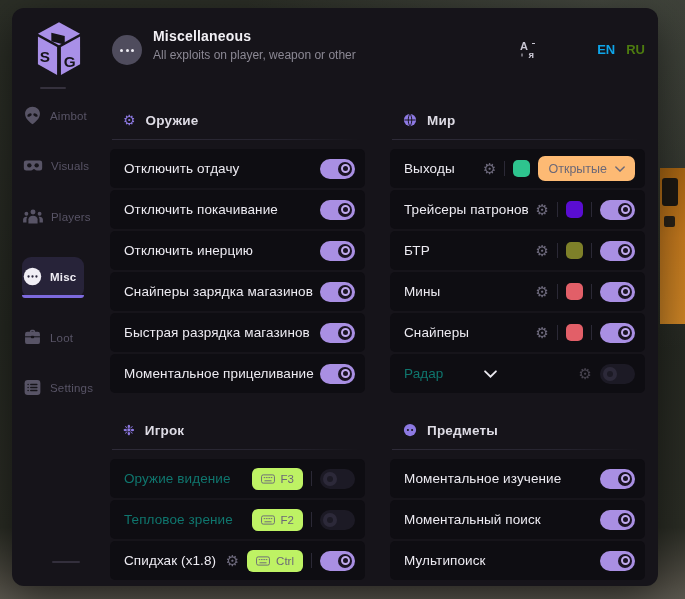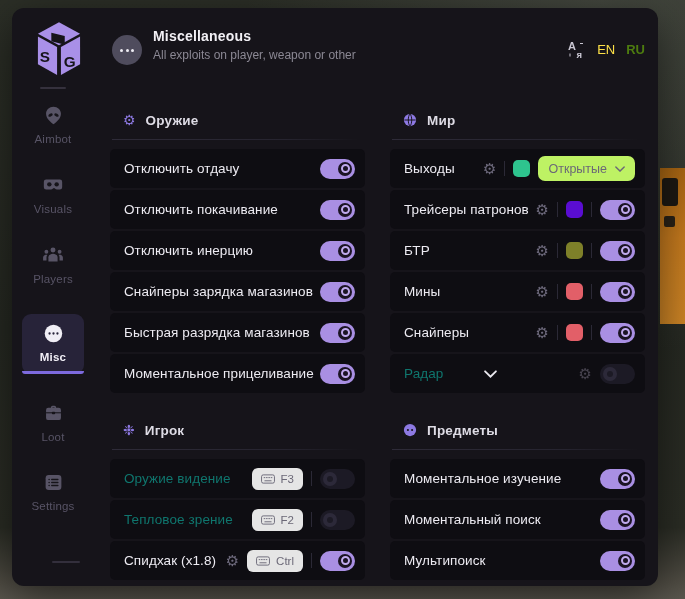--- a/index.html
+++ b/index.html
@@ -34,29 +34,29 @@
   .head-circle {
     position: absolute; left: 100px; top: 27px; width: 30px; height: 30px; border-radius: 50%;
     background: #4f4c5d; display: flex; align-items: center; justify-content: center; gap: 2.5px;
   }
   .head-circle i { width: 3px; height: 3px; border-radius: 50%; background: #efedf4; }
   .head-text { position: absolute; left: 141px; top: 20px; }
   .head-title { color: #f2f0f5; font-size: 14px; font-weight: 700; letter-spacing: .2px; }
   .head-sub { color: #8b8894; font-size: 12px; margin-top: 4px; text-align: right; }
   .lang { position: absolute; right: 13px; top: 32px; display: flex; align-items: center; gap: 11px; }
   .lang .tr-icon { color: #c9c6d2; display: flex; }
-  .lang-en { color: #fde047; font-size: 13px; font-weight: 400; cursor: pointer; }
+  .lang-en { color: #0ea5e9; font-size: 13px; font-weight: 700; cursor: pointer; margin-left: 48px; }
   .lang-ru { color: #4d7c0f; font-size: 13px; font-weight: 700; cursor: pointer; }
 
   
   .sidebar {
     position: absolute; left: 0; top: 97px; width: 82px;
     display: flex; flex-direction: column; align-items: center; gap: 29px;
   }
-  .side-item { display: flex; flex-direction: column; align-items: center; gap: 7px; color: #585466; cursor: pointer; width: 62px; }
+  .side-item { display: flex; flex-direction: row; align-items: center; gap: 7px; color: #585466; cursor: pointer; width: 62px; }
   .side-item .s-label { font-size: 11.5px; letter-spacing: .2px; color: #585466; }
   .side-item svg { display: block; }
   .side-item.active { position: relative; background: #272339; border-radius: 9px; padding: 9px 0 11px; color: #f0eef5; }
   .side-item.active .s-label { color: #f0eef5; font-weight: 600; }
   .side-item.active::after { content: ""; position: absolute; left: 0; right: 0; bottom: 0; height: 3px; background: #7d6ade; border-radius: 0 0 9px 9px; }
   .side-dash { position: absolute; left: 40px; bottom: 23px; width: 28px; height: 2px; background: #332f3c; border-radius: 2px; }
 
   
   .content {
     position: absolute; left: 98px; top: 90px; right: 13px; bottom: 0;
@@ -85,26 +85,26 @@
   .toggle { position: relative; width: 35px; height: 20px; border-radius: 10px; background: #282535; flex: none; cursor: pointer; }
   .toggle .knob { position: absolute; top: 3px; left: 3px; width: 14px; height: 14px; border-radius: 50%; background: #454159; }
   .toggle .knob::after { content: ""; position: absolute; inset: 4px; border-radius: 50%; background: #282535; }
   .toggle.on { background: #a98fe3; }
   .toggle.on .knob { left: auto; right: 3px; background: #1b1424; }
   .toggle.on .knob::after { inset: 2.5px; background: transparent; border: 2.5px solid #c0aaee; }
   .row.disabled .toggle { opacity: .55; }
 
   .key {
     display: inline-flex; align-items: center; gap: 6px; height: 22px; padding: 0 9px;
-    background: #e5e5e5; border-radius: 6px; color: #6b6877; font-size: 11.5px; cursor: pointer;
+    background: #bef264; border-radius: 6px; color: #6b6877; font-size: 11.5px; cursor: pointer;
   }
   .key svg { display: block; }
   .dropdown {
     display: inline-flex; align-items: center; gap: 8px; height: 25px; padding: 0 10px;
-    background: #bef264; border-radius: 7px; color: #6b6877; font-size: 12.5px; cursor: pointer;
+    background: #fdba74; border-radius: 7px; color: #6b6877; font-size: 12.5px; cursor: pointer;
   }
   .chev-mid { margin: 0 auto; display: flex; color: #e9e7ee; cursor: pointer; }
 </style>
 </head>
 <body>
 
 <div class="screen">
   <div class="sign">
     <div class="mark1"></div>
     <div class="mark2"></div>

